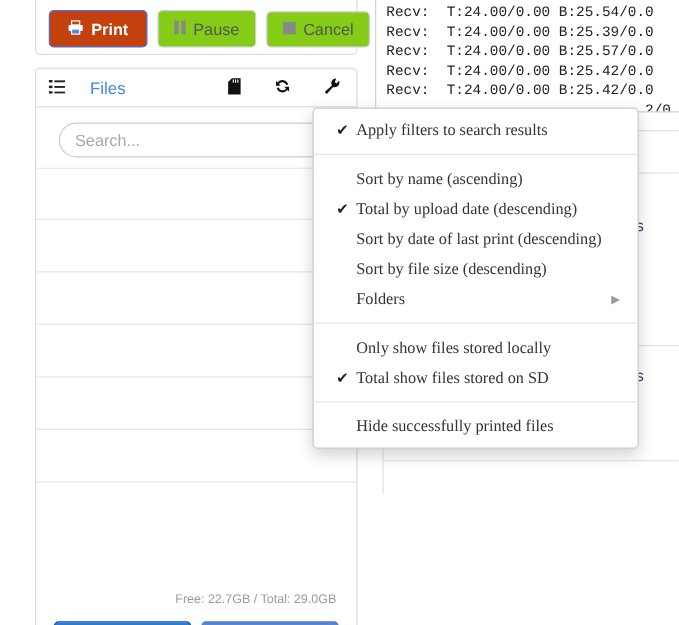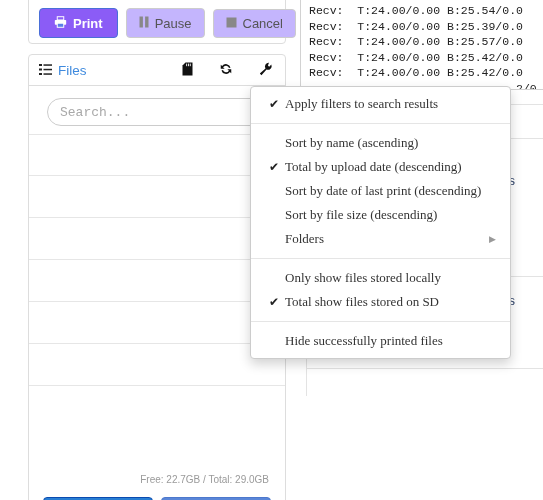--- a/index.html
+++ b/index.html
@@ -59,28 +59,28 @@
     gap: 6px;
     font-family: "Liberation Sans", sans-serif;
     font-size: 13px;
     line-height: 1;
     border-radius: 4px;
     cursor: pointer;
     white-space: nowrap;
     user-select: none;
   }
   .btn-primary {
-    background: #8b5cf6;
+    background: #c2410c;
     border: 1px solid #4a6fd8;
     color: #ffffff;
     padding: 7px 14px;
     font-weight: bold;
   }
   .btn-default {
-    background: #c4b5fd;
+    background: #84cc16;
     border: 1px solid #cccccc;
     color: #555555;
     padding: 7px 12px;
   }
 
   .glyph {
     display: inline-block;
     line-height: 1;
   }
 
@@ -97,21 +97,21 @@
     border-bottom: 1px solid #dddddd;
     display: flex;
     align-items: center;
     padding: 0 10px;
   }
   #files-title {
     color: #3f8ade;
     font-size: 13.5px;
     display: flex;
     align-items: flex-start;
-    gap: 6px;
+    gap: 20px;
   }
   #files-title .list-icon {
     color: #222222;
   }
   #files-header-actions {
     margin-left: auto;
     display: flex;
     align-items: center;
     gap: 26px;
     color: #111111;
@@ -131,21 +131,21 @@
   #search-row {
     padding: 12px 10px 0 18px;
   }
   #search-input {
     box-sizing: border-box;
     width: 100%;
     height: 28px;
     border: 1px solid #cccccc;
     border-radius: 14px;
     padding: 0 12px;
-    font-family: Liberation Mono, monospace;
+    font-family: Liberation Sans, sans-serif;
     font-size: 13px;
     color: #333333;
     outline: none;
     background: #ffffff;
   }
   #search-input::placeholder {
     color: #a8a8a8;
   }
 
   

